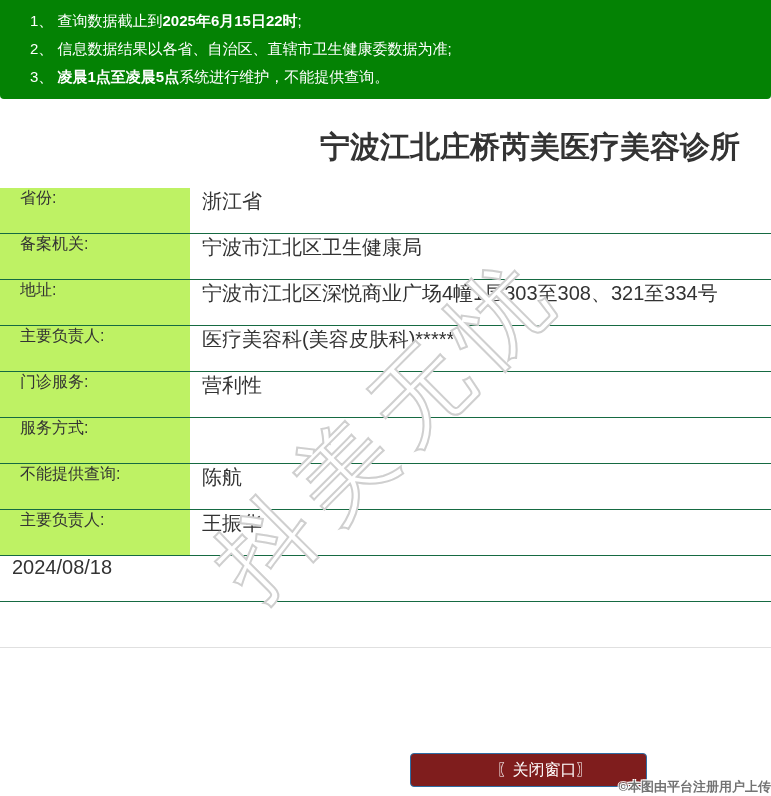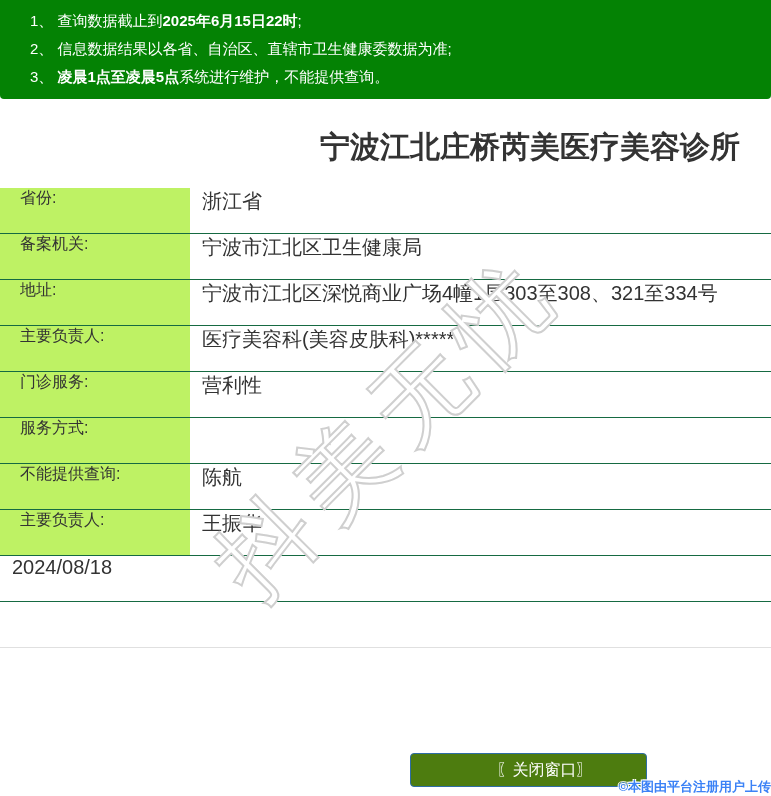--- a/index.html
+++ b/index.html
@@ -81,39 +81,39 @@
     -webkit-text-stroke: 2px #cfcfcf;
     text-shadow: 0 0 1px #cccccc;
     z-index: 2;
     pointer-events: none;
   }
   
   .close-btn {
     position: absolute;
     left: 410px; top: 753px;
     width: 237px; height: 34px;
-    background: #4d7c0f;
+    background: #7f1d1d;
     border: 1px solid #2e6da4;
     border-radius: 4px;
     color: #fff;
     font-size: 16px;
     font-family: "Liberation Sans", "DejaVu Sans", sans-serif;
     text-align: center;
     line-height: 32px;
     cursor: pointer;
     z-index: 4;
     padding-left: 32px;
   }
   
   .footer-note {
     position: absolute;
     right: 0; bottom: 0;
     font-size: 13px;
     font-weight: bold;
-    color: #3b82f6;
+    color: #737373;
     white-space: nowrap;
     text-shadow: -1px -1px 0 #fff, 1px -1px 0 #fff, -1px 1px 0 #fff, 1px 1px 0 #fff;
     z-index: 10;
   }
 </style>
 </head>
 <body>
 
 <div class="notice">
   <div class="line"><span>1、 查询数据截止到</span><span class="seg-bold">2025年6月15日22时</span><span>;</span></div>

